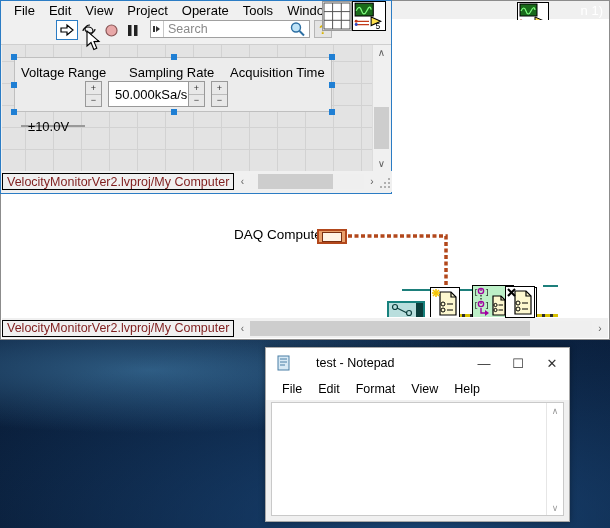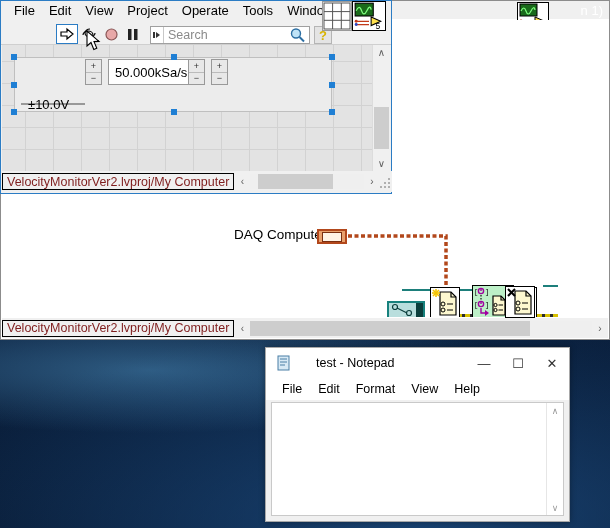--- a/index.html
+++ b/index.html
@@ -17,21 +17,21 @@
       linear-gradient(180deg,#0d2748 0%,#0c2546 35%,#0a1f3c 70%,#081a33 100%);
   }
   
   #fp-window{
     position:absolute;left:0;top:0;width:392px;height:194px;
     background:#f0f0f0;border:1px solid #2b7cc4;box-sizing:border-box;
   }
   .menubar{height:19px;background:#f0f0f0;display:flex;align-items:center;padding-left:6px;}
   .menubar .mi{font-size:13px;color:#000;padding:0 7px;font-family:"Liberation Sans",sans-serif;}
   .toolbar{
-    height:24px;background:#f0f0f0;display:flex;align-items:flex-end;padding-left:55px;
+    height:24px;background:#f0f0f0;display:flex;align-items:flex-start;padding-left:55px;
     border-bottom:1px solid #cfcfcf;position:relative;
   }
   .tb-btn{width:22px;height:20px;display:flex;align-items:center;justify-content:center;position:relative;}
   .tb-btn.sel{border:1px solid #2b7cc4;background:#fff;box-sizing:border-box;}
   .search-box{
     margin-left:6px;width:160px;height:18px;background:#fff;border:1px solid #a0a0a0;
     display:flex;align-items:center;box-sizing:border-box;
   }
   .search-box .caretbox{width:12px;height:16px;border-right:1px solid #c8c8c8;display:flex;align-items:center;justify-content:center;}
   .search-box .sfield{flex:1;padding-left:4px;color:#8a8a8a;font-size:12.5px;}
@@ -311,20 +311,25 @@
         <circle cx="7" cy="6.5" r="4.5" fill="#bfe3f7" stroke="#2d6fa3" stroke-width="1.4"></circle>
         <line x1="10.5" y1="10" x2="15" y2="14.5" stroke="#2d6fa3" stroke-width="2"></line>
       </svg>
     </div>
     <div class="help-btn">?</div>
   </div>
 
   <div class="fp-canvas">
 
     <div class="cluster">
+      <div class="cl-row-labels">
+        <span class="cl-lab" style="width:108px;">Voltage Range</span>
+        <span class="cl-lab" style="width:101px;">Sampling Rate</span>
+        <span class="cl-lab" style="width:100px;">Acquisition Time</span>
+      </div>
       <div class="cl-row-fields">
 
         <div class="numctl">
           <div class="val" style="width:64px;margin-top:44px;">±10.0V</div>
           <div class="inc">
             <div>+</div>
             <div>−</div>
           </div>
         </div>
 

